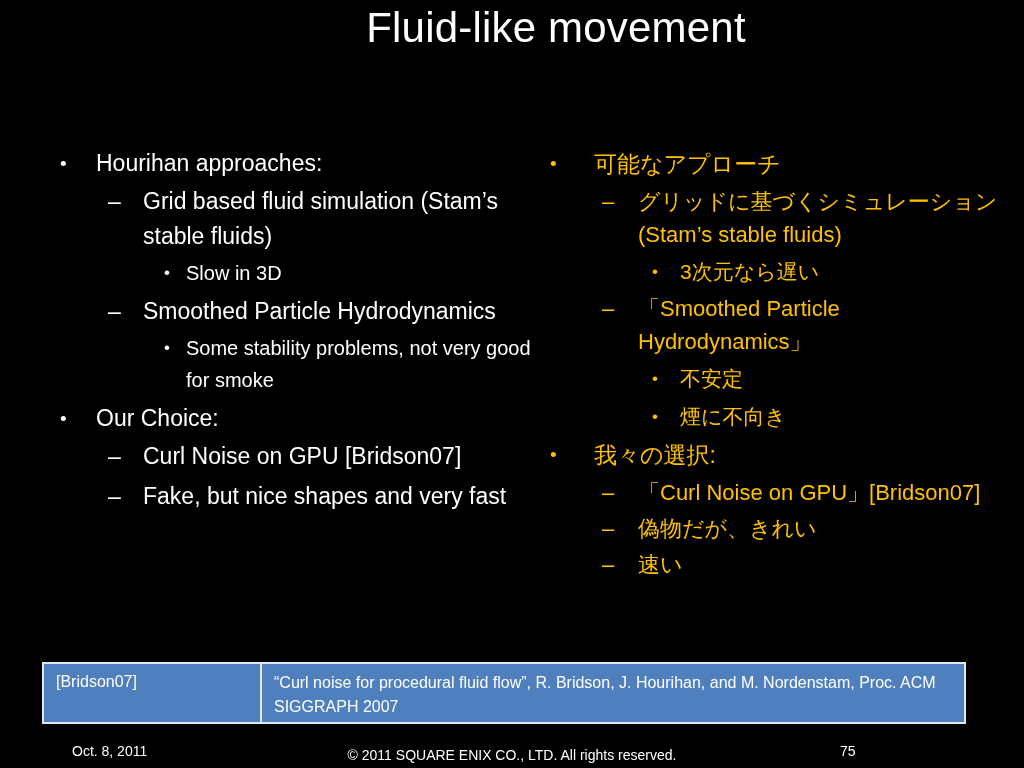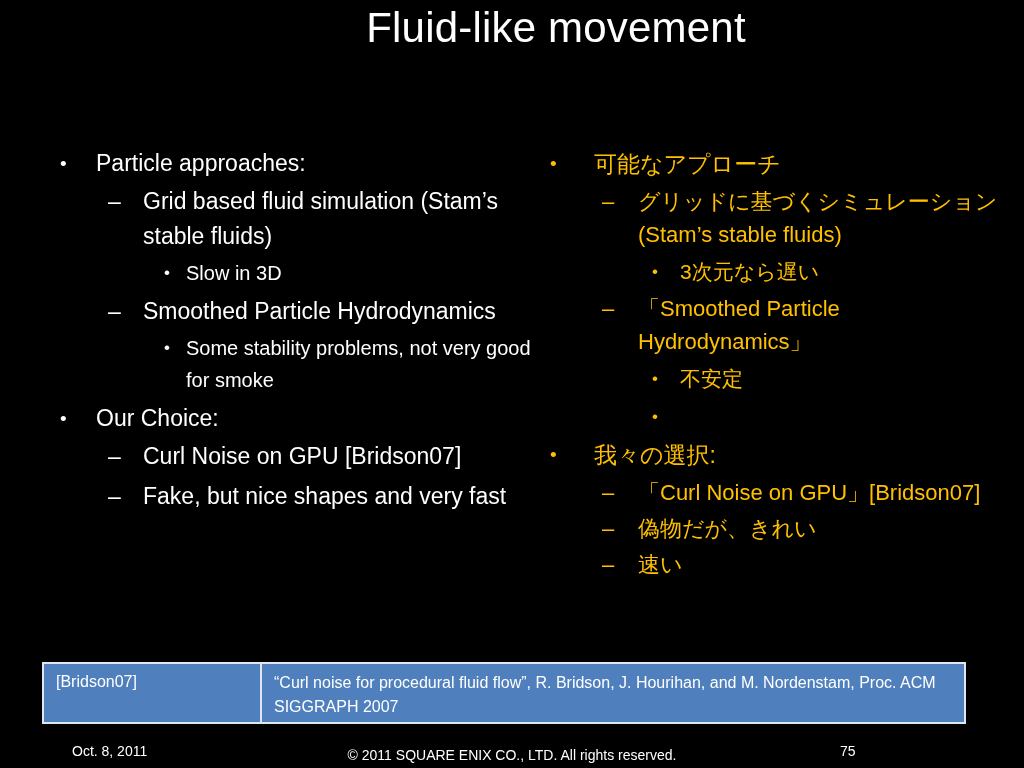--- a/index.html
+++ b/index.html
@@ -131,21 +131,21 @@
 <div id="slide">
 
   <div id="title-block">
     <div id="title-en">Fluid-like movement</div>
   </div>
 
   <div id="left-column" class="column">
 
     <div class="bullet-row lvl1">
       <span class="marker">•</span>
-      <span class="btext">Particle approaches:</span>
+      <span class="btext">Hourihan approaches:</span>
     </div>
 
     <div class="bullet-row lvl2 sp-top-3">
       <span class="marker">–</span>
       <span class="btext">Grid based fluid simulation (Stam’s stable fluids)</span>
     </div>
 
     <div class="bullet-row lvl3 sp-top-3">
       <span class="marker">•</span>
       <span class="btext">Slow in 3D</span>
@@ -200,20 +200,21 @@
       <span class="btext">「Smoothed Particle Hydrodynamics」</span>
     </div>
 
     <div class="bullet-row lvl3 sp-top-3">
       <span class="marker">•</span>
       <span class="btext">不安定</span>
     </div>
 
     <div class="bullet-row lvl3 sp-top-3">
       <span class="marker">•</span>
+      <span class="btext">煙に不向き</span>
     </div>
 
     <div class="bullet-row lvl1 sp-top-3">
       <span class="marker">•</span>
       <span class="btext">我々の選択:</span>
     </div>
 
     <div class="bullet-row lvl2 sp-top-3">
       <span class="marker">–</span>
       <span class="btext">「Curl Noise on GPU」[Bridson07]</span>

